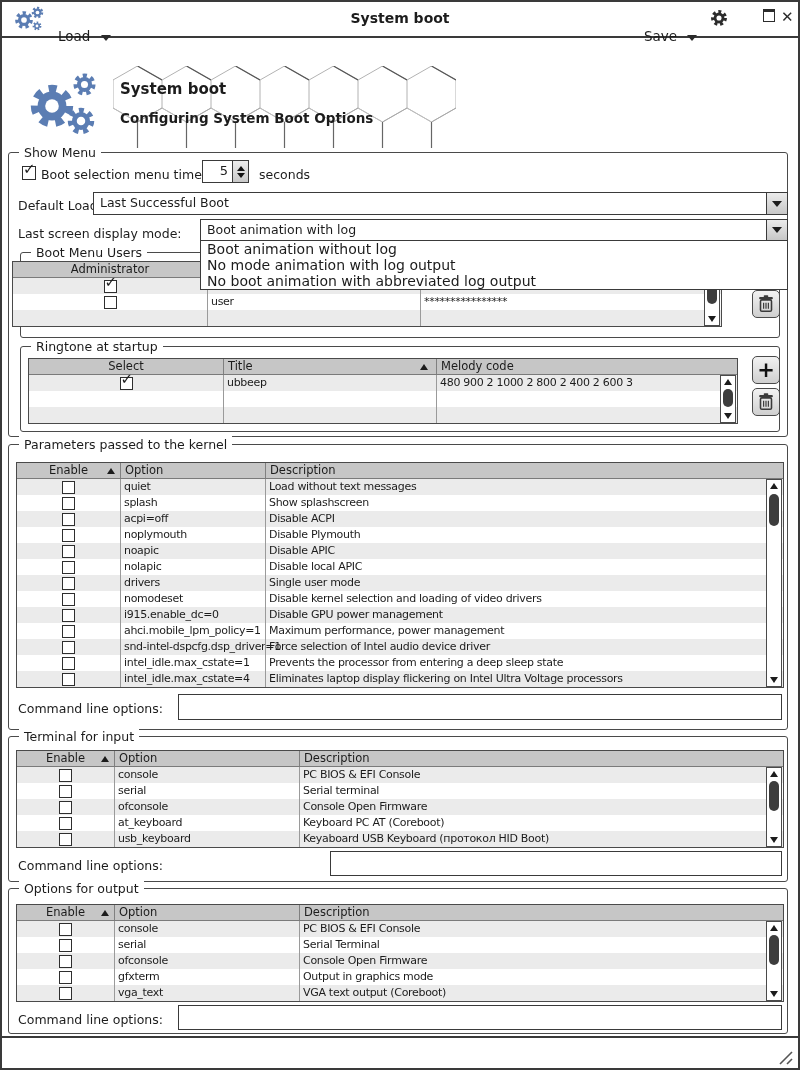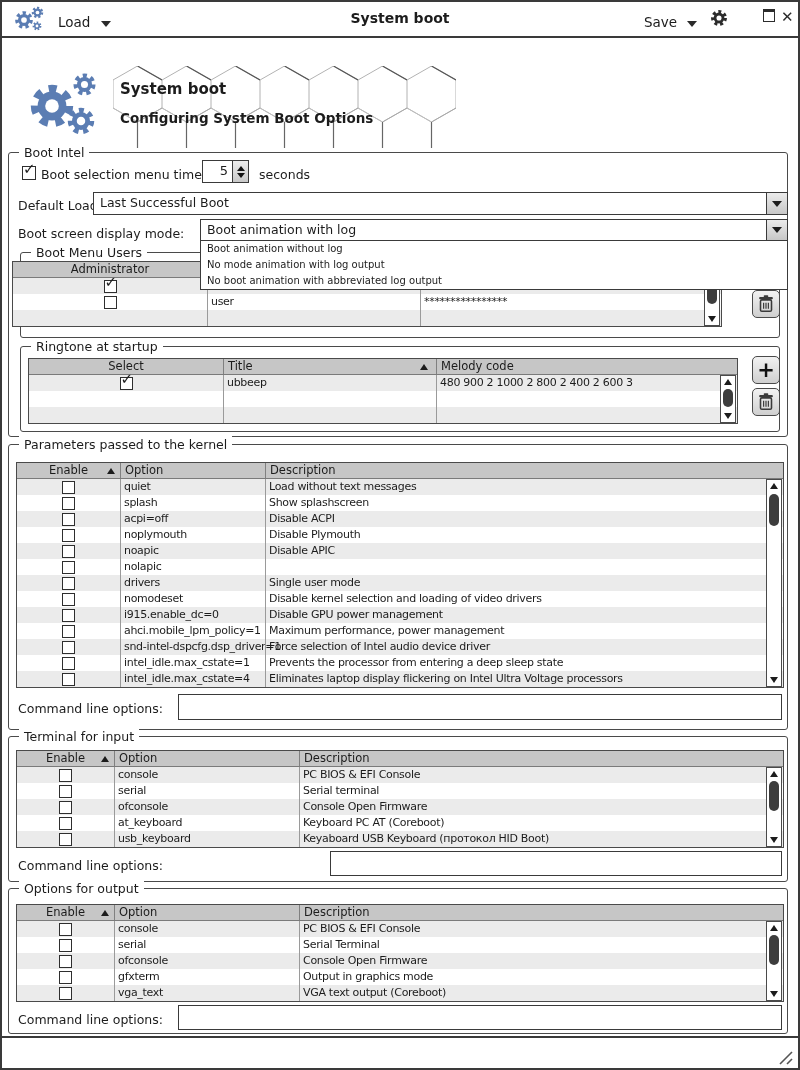--- a/index.html
+++ b/index.html
@@ -4,21 +4,21 @@
 <style>
   html,body{margin:0;padding:0;background:#888;}
   .stage{position:relative;width:800px;height:1070px;background:#ffffff;overflow:hidden;
          font-family:"DejaVu Sans","Liberation Sans",sans-serif;color:#1c1c1c;}
   .frame{position:absolute;inset:0;border:2px solid #3a3a3a;pointer-events:none;z-index:100;}
   .abs{position:absolute;}
   .lbl{position:absolute;font-size:12.5px;white-space:nowrap;}
 
   
   .titlebar{position:absolute;left:0;top:0;width:800px;height:38px;background:#fff;border-bottom:2px solid #3a3a3a;box-sizing:border-box;}
-  .tb-text{position:absolute;font-size:13.5px;top:14px;}
+  .tb-text{position:absolute;font-size:13.5px;top:28px;}
   .tb-title{position:absolute;top:10px;left:0;width:100%;text-align:center;font-weight:bold;font-size:14px;}
   .tri-down{width:0;height:0;border-left:5px solid transparent;border-right:5px solid transparent;border-top:6px solid #2a2a2a;display:inline-block;}
   .winbtn{position:absolute;cursor:pointer;}
   .min-glyph{width:11px;height:3px;background:#2c2c2c;}
   .max-glyph{width:10px;height:9px;border:1.5px solid #2c2c2c;border-top:3px solid #2c2c2c;background:#fff;}
   .close-glyph{font-size:15px;font-weight:bold;line-height:14px;color:#2c2c2c;}
 
   
   .attention{position:absolute;left:0;top:38px;width:800px;height:28px;background:#f0eda5;border-bottom:2px solid #3a3a3a;box-sizing:border-box;}
   .attention .txt{position:absolute;left:44px;top:6px;font-size:13px;font-weight:600;}
@@ -43,21 +43,21 @@
   .tri-up-s{width:0;height:0;border-left:4px solid transparent;border-right:4px solid transparent;border-bottom:5px solid #111;}
   .tri-dn-s{width:0;height:0;border-left:4px solid transparent;border-right:4px solid transparent;border-top:5px solid #111;}
 
   
   .combo{position:absolute;border:1.5px solid #3a3a3a;background:#fff;box-sizing:border-box;}
   .combo .val{position:absolute;left:6px;top:0;bottom:0;right:22px;font-size:12.5px;line-height:20px;white-space:nowrap;overflow:hidden;}
   .combo .cbtn{position:absolute;right:0;top:0;bottom:0;width:20px;background:linear-gradient(#ebebeb,#c7c7c7);border-left:1px solid #3a3a3a;display:flex;align-items:center;justify-content:center;}
 
   
   .dropdown{position:absolute;left:200px;top:240px;width:588px;background:#fff;border:1px solid #3a3a3a;z-index:60;box-sizing:border-box;}
-  .dropdown .opt{height:16px;font-size:10px;line-height:16px;padding-left:6px;white-space:nowrap;cursor:pointer;}
+  .dropdown .opt{height:16px;font-size:14px;line-height:16px;padding-left:6px;white-space:nowrap;cursor:pointer;}
 
   
   .tbl{position:absolute;border:1px solid #4a4a4a;background:#fff;box-sizing:content-box;}
   .thead{position:absolute;left:0;right:0;top:0;height:16px;background:#c6c6c6;border-bottom:1px solid #7a7a7a;display:flex;box-sizing:border-box;}
   .hcell{font-size:11.5px;line-height:15px;padding:0 4px;white-space:nowrap;box-sizing:border-box;position:relative;}
   .hcell.center{display:flex;align-items:center;justify-content:center;padding:0;}
   .tbody{position:absolute;left:0;right:0;top:16px;bottom:0;background:repeating-linear-gradient(to bottom,#ebebeb 0 16px,#ffffff 16px 32px);}
   .trow{display:flex;height:16px;position:relative;}
   .cell{font-size:11px;letter-spacing:-0.3px;line-height:16px;padding:0 4px;white-space:nowrap;overflow:visible;box-sizing:border-box;}
   .cell.ck{display:flex;align-items:center;justify-content:center;padding:0;}
@@ -165,21 +165,21 @@
       </svg>
     <svg class="abs" style="left:38px;top:28px" width="30" height="30">
         <use href="#gear"></use>
       </svg>
   </span>
   <div class="hd-title">System boot</div>
   <div class="hd-sub">Configuring System Boot Options</div>
 
   
   <div class="fieldset" style="left:8px;top:152px;width:780px;height:285px">
-    <span class="legend">Boot Intel</span>
+    <span class="legend">Show Menu</span>
   </div>
 
   <span class="checkbox abs checked" style="left:22px;top:165px"></span>
   <span class="lbl" style="left:41px;top:167px">Boot selection menu timer:</span>
   <div class="spinner" style="left:202px;top:160px;width:47px;height:23px">
     <div class="spin-val">5</div>
     <div class="spin-btn">
         <i class="tri-up-s"></i>
         <i class="tri-dn-s"></i>
       </div>
@@ -187,21 +187,21 @@
   <span class="lbl" style="left:259px;top:167px">seconds</span>
 
   <span class="lbl" style="left:18px;top:198px">Default Load:</span>
   <div class="combo" style="left:93px;top:192px;width:695px;height:23px">
     <span class="val">Last Successful Boot</span>
     <span class="cbtn">
         <i class="tri-down" style="border-top-color:#1c1c1c"></i>
       </span>
   </div>
 
-  <span class="lbl" style="left:18px;top:226px">Boot screen display mode:</span>
+  <span class="lbl" style="left:18px;top:226px">Last screen display mode:</span>
   <div class="combo" style="left:200px;top:219px;width:588px;height:22px">
     <span class="val">Boot animation with log</span>
     <span class="cbtn">
         <i class="tri-down" style="border-top-color:#1c1c1c"></i>
       </span>
   </div>
 
   
   <div class="fieldset" style="left:20px;top:252px;width:760px;height:86px">
     <span class="legend">Boot Menu Users</span>
@@ -364,20 +364,21 @@
           </div>
           <div class="cell" style="width:145px">noapic</div>
           <div class="cell" style="flex:1">Disable APIC</div>
         </div>
 
         <div class="trow">
           <div class="cell ck" style="width:103px">
             <span class="checkbox"></span>
           </div>
           <div class="cell" style="width:145px">nolapic</div>
+          <div class="cell" style="flex:1">Disable local APIC</div>
         </div>
 
         <div class="trow">
           <div class="cell ck" style="width:103px">
             <span class="checkbox"></span>
           </div>
           <div class="cell" style="width:145px">drivers</div>
           <div class="cell" style="flex:1">Single user mode</div>
         </div>
 

